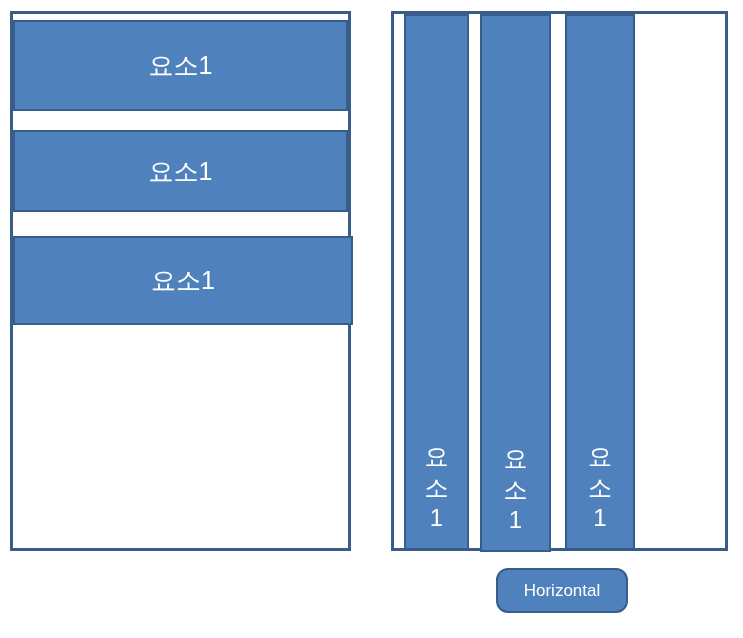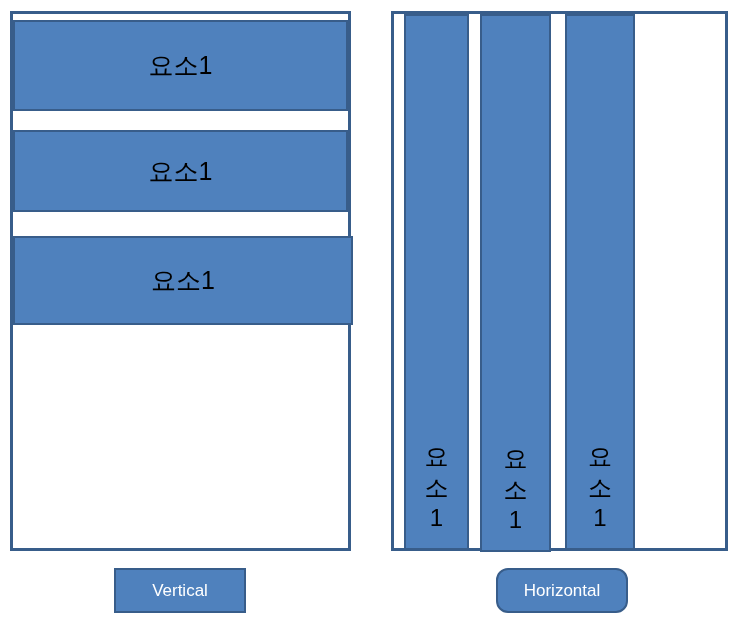--- a/index.html
+++ b/index.html
@@ -42,21 +42,21 @@
     width: 337px;
     height: 540px;
   }
 
   
   .block {
     position: absolute;
     background: #4F81BD;
     border: 2px solid #385D8A;
     box-sizing: border-box;
-    color: #000000;
+    color: #ffffff;
     display: flex;
     align-items: center;
     justify-content: center;
     overflow: hidden;
   }
 
   
   .block.row {
     font-size: 25px;
     line-height: 1;
@@ -112,23 +112,20 @@
   </div>
 
   <div class="block row" id="v-block-2">
     <span>요소1</span>
   </div>
 
   <div class="block row" id="v-block-3">
     <span>요소1</span>
   </div>
 
-  <div class="btn" id="btn-vertical">
-    <span>Vertical</span>
-  </div>
 
   <div class="panel" id="panel-horizontal"></div>
 
   <div class="block col" id="h-block-1">
     <span class="ch">요</span>
     <span class="ch">소</span>
     <span class="ch">1</span>
   </div>
 
   <div class="block col" id="h-block-2">

